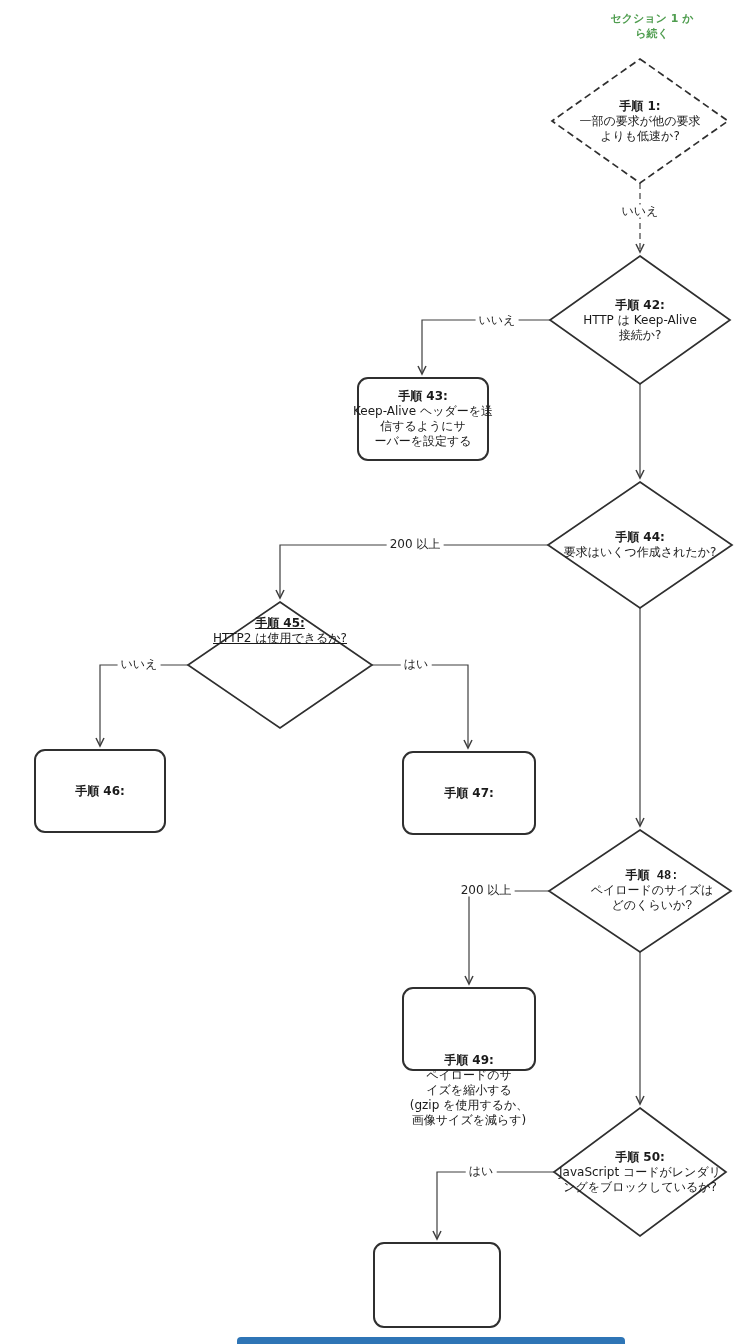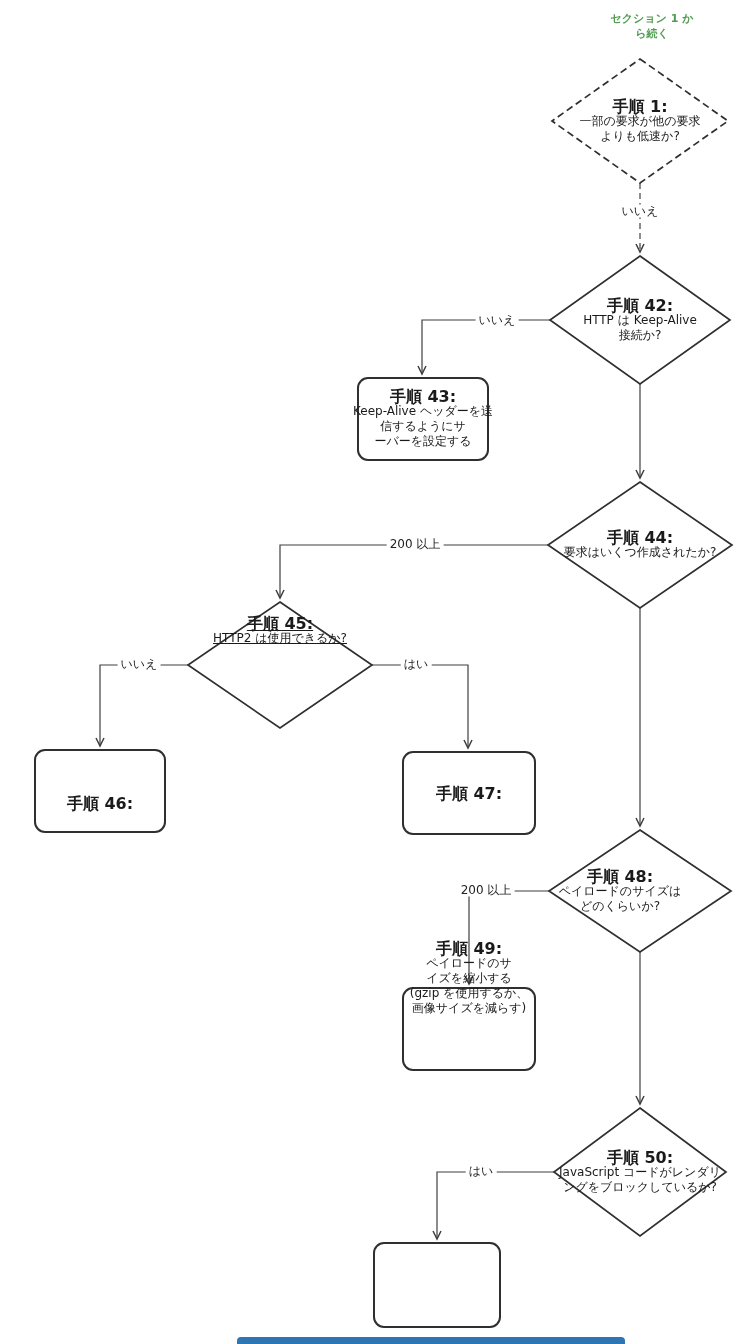--- a/index.html
+++ b/index.html
@@ -12,21 +12,21 @@
     color:#1a1a1a;
   }
   #diagram-svg{position:absolute;left:0;top:0;}
   .nlabel{
     position:absolute;
     transform:translate(-50%,-50%);
     text-align:center;
     line-height:15px;
     pointer-events:none;
   }
-  .nlabel .t{font-weight:bold;font-size:16px;}
+  .nlabel .t{font-weight:bold;font-size:12px;}
   .nlabel .b{font-size:12px;white-space:pre-line;}
   .elabel{
     position:absolute;
     transform:translate(-50%,-50%);
     background:#ffffff;
     padding:0 3px;
     font-size:12px;
     line-height:13px;
     white-space:nowrap;
     color:#222222;
@@ -106,32 +106,32 @@
 ーバーを設定する</div>
   </div>
   <div class="nlabel" style="left:640px;top:545px;width:210px;">
     <div class="t">手順 44:</div>
     <div class="b">要求はいくつ作成されたか?</div>
   </div>
   <div class="nlabel" style="left:280px;top:631px;width:190px;text-decoration:underline;">
     <div class="t">手順 45:</div>
     <div class="b">HTTP2 は使用できるか?</div>
   </div>
-  <div class="nlabel" style="left:100px;top:791px;width:140px;margin-top:12px;">
+  <div class="nlabel" style="left:100px;top:791px;width:140px;">
     <div class="t">手順 46:</div>
   </div>
   <div class="nlabel" style="left:469px;top:793px;width:140px;">
     <div class="t">手順 47:</div>
   </div>
-  <div class="nlabel" style="left:620px;top:891px;width:190px;">
+  <div class="nlabel" style="left:652px;top:891px;width:190px;font-family:Liberation Mono, monospace;">
     <div class="t">手順 48:</div>
     <div class="b">ペイロードのサイズは
 どのくらいか?</div>
   </div>
-  <div class="nlabel" style="left:469px;top:978px;width:140px;">
+  <div class="nlabel" style="left:469px;top:1090px;width:140px;">
     <div class="t">手順 49:</div>
     <div class="b">ペイロードのサ
 イズを縮小する
 (gzip を使用するか、
 画像サイズを減らす)</div>
   </div>
   <div class="nlabel" style="left:640px;top:1172px;width:200px;">
     <div class="t">手順 50:</div>
     <div class="b">JavaScript コードがレンダリ
 ングをブロックしているか?</div>

